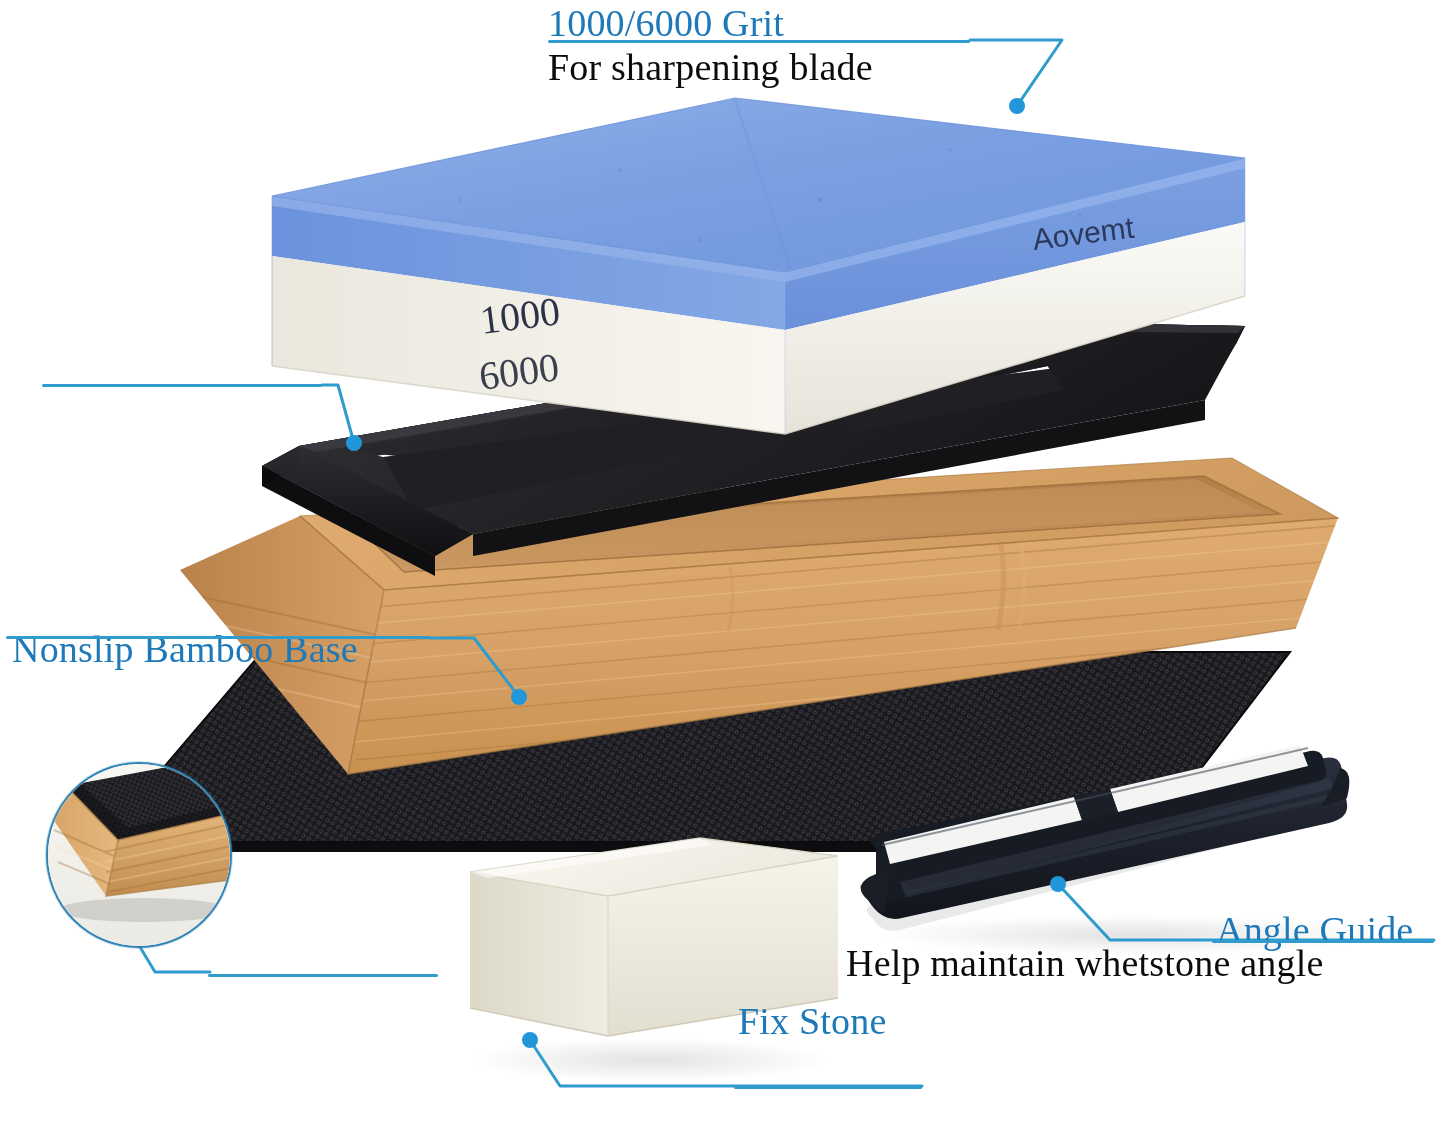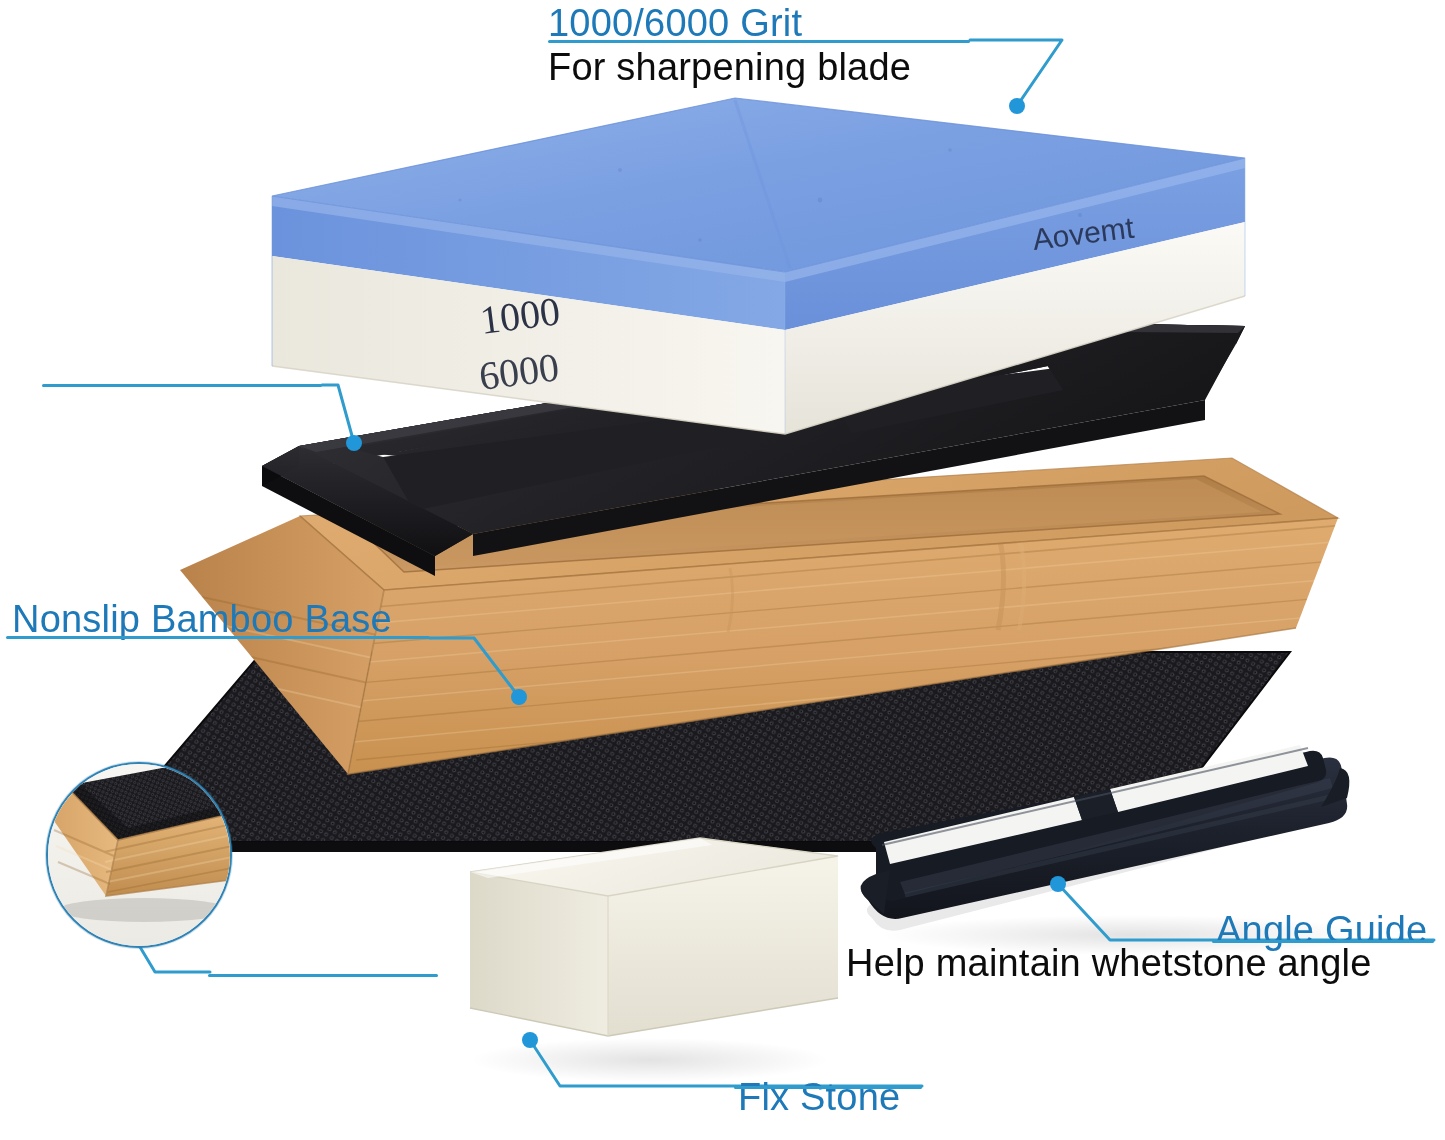--- a/index.html
+++ b/index.html
@@ -1,20 +1,20 @@
 <!DOCTYPE html>
 <html><head>
 <meta charset="utf-8">
 <style>
   html,body{margin:0;padding:0;background:#ffffff;}
   body{width:1445px;height:1140px;overflow:hidden;font-family:"Liberation Sans",sans-serif;}
   #stage{position:relative;width:1445px;height:1140px;background:#ffffff;}
 
   
-  .lbl{position:absolute;white-space:nowrap;line-height:1;}
+  .lbl{position:absolute;white-space:nowrap;line-height:1;font-family:Liberation Serif, serif;}
   .lbl-blue{color:#1d79b8;font-size:38px;font-weight:400;letter-spacing:.2px;}
   .lbl-black{color:#0c0c0c;font-size:38px;font-weight:400;letter-spacing:.2px;}
   .rule{position:absolute;height:3px;background:#2f9ccd;border-radius:2px;}
 
   
   .poly{position:absolute;left:0;top:0;width:1445px;height:1140px;}
 
   
   #inset{
     position:absolute;left:46px;top:762px;width:182px;height:182px;border-radius:50%;
@@ -393,25 +393,25 @@
       <ellipse cx="96" cy="146" rx="86" ry="12" fill="rgba(0,0,0,.12)"></ellipse>
     </svg>
   </div>
 
   <div class="lbl lbl-blue" style="left:548px;top:4px;">1000/6000 Grit</div>
   <div class="rule" style="left:548px;top:40px;width:422px;"></div>
   <div class="lbl lbl-black" style="left:548px;top:48px;">For sharpening blade</div>
 
   <div class="rule" style="left:42px;top:384px;width:280px;"></div>
 
-  <div class="lbl lbl-blue" style="left:12px;top:600px;">Nonslip Bamboo Base</div>
+  <div class="lbl lbl-blue" style="left:12px;top:630px;">Nonslip Bamboo Base</div>
   <div class="rule" style="left:6px;top:636px;width:424px;"></div>
 
   <div class="rule" style="left:208px;top:974px;width:230px;"></div>
 
-  <div class="lbl lbl-blue" style="left:738px;top:1078px;">Fix Stone</div>
+  <div class="lbl lbl-blue" style="left:738px;top:1002px;">Fix Stone</div>
   <div class="rule" style="left:734px;top:1086px;width:188px;"></div>
 
   <div class="lbl lbl-blue" style="left:1216px;top:911px;">Angle Guide</div>
   <div class="rule" style="left:1212px;top:940px;width:222px;"></div>
   <div class="lbl lbl-black" style="left:846px;top:944px;">Help maintain whetstone angle</div>
 
 </div>
 
 </body></html>

